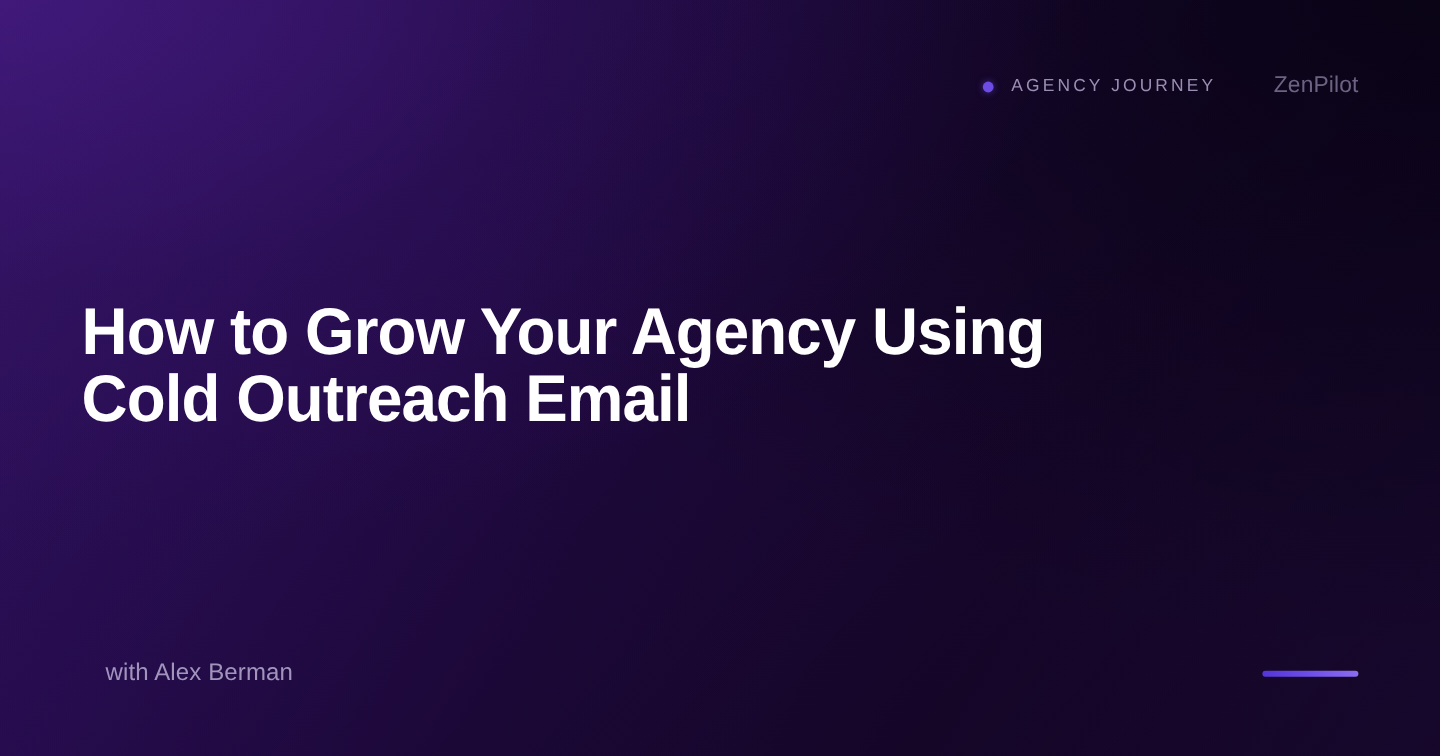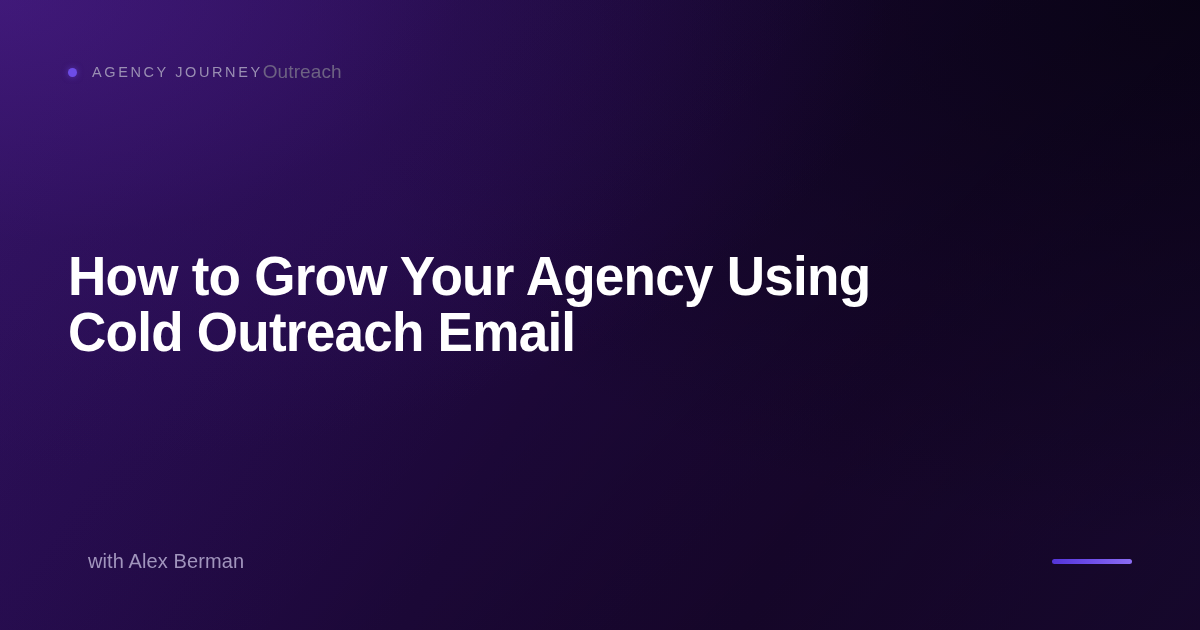--- a/index.html
+++ b/index.html
@@ -42,22 +42,23 @@
   .card > * { position: relative; z-index: 1; }
 
   
   .header {
     position: absolute;
     top: 58px;
     left: 68px;
     right: 68px;
     display: flex;
     align-items: center;
-    justify-content: flex-start;
+    justify-content: flex-end;
     height: 28px;
+    gap: 48px;
   }
 
   .eyebrow {
     display: flex;
     align-items: center;
     gap: 15px;
   }
   .eyebrow-dot {
     width: 9px;
     height: 9px;
@@ -130,21 +131,21 @@
 
 <div class="card">
 
   <div class="header">
 
     <div class="eyebrow">
       <span class="eyebrow-dot"></span>
       <span class="eyebrow-text">AGENCY JOURNEY</span>
     </div>
 
-    <div class="brand">Outreach</div>
+    <div class="brand">ZenPilot</div>
 
   </div>
 
   <h1 class="title">How to Grow Your Agency Using Cold Outreach Email</h1>
 
   <div class="footer">
     <div class="byline">with Alex Berman</div>
     <div class="accent-bar"></div>
   </div>
 

